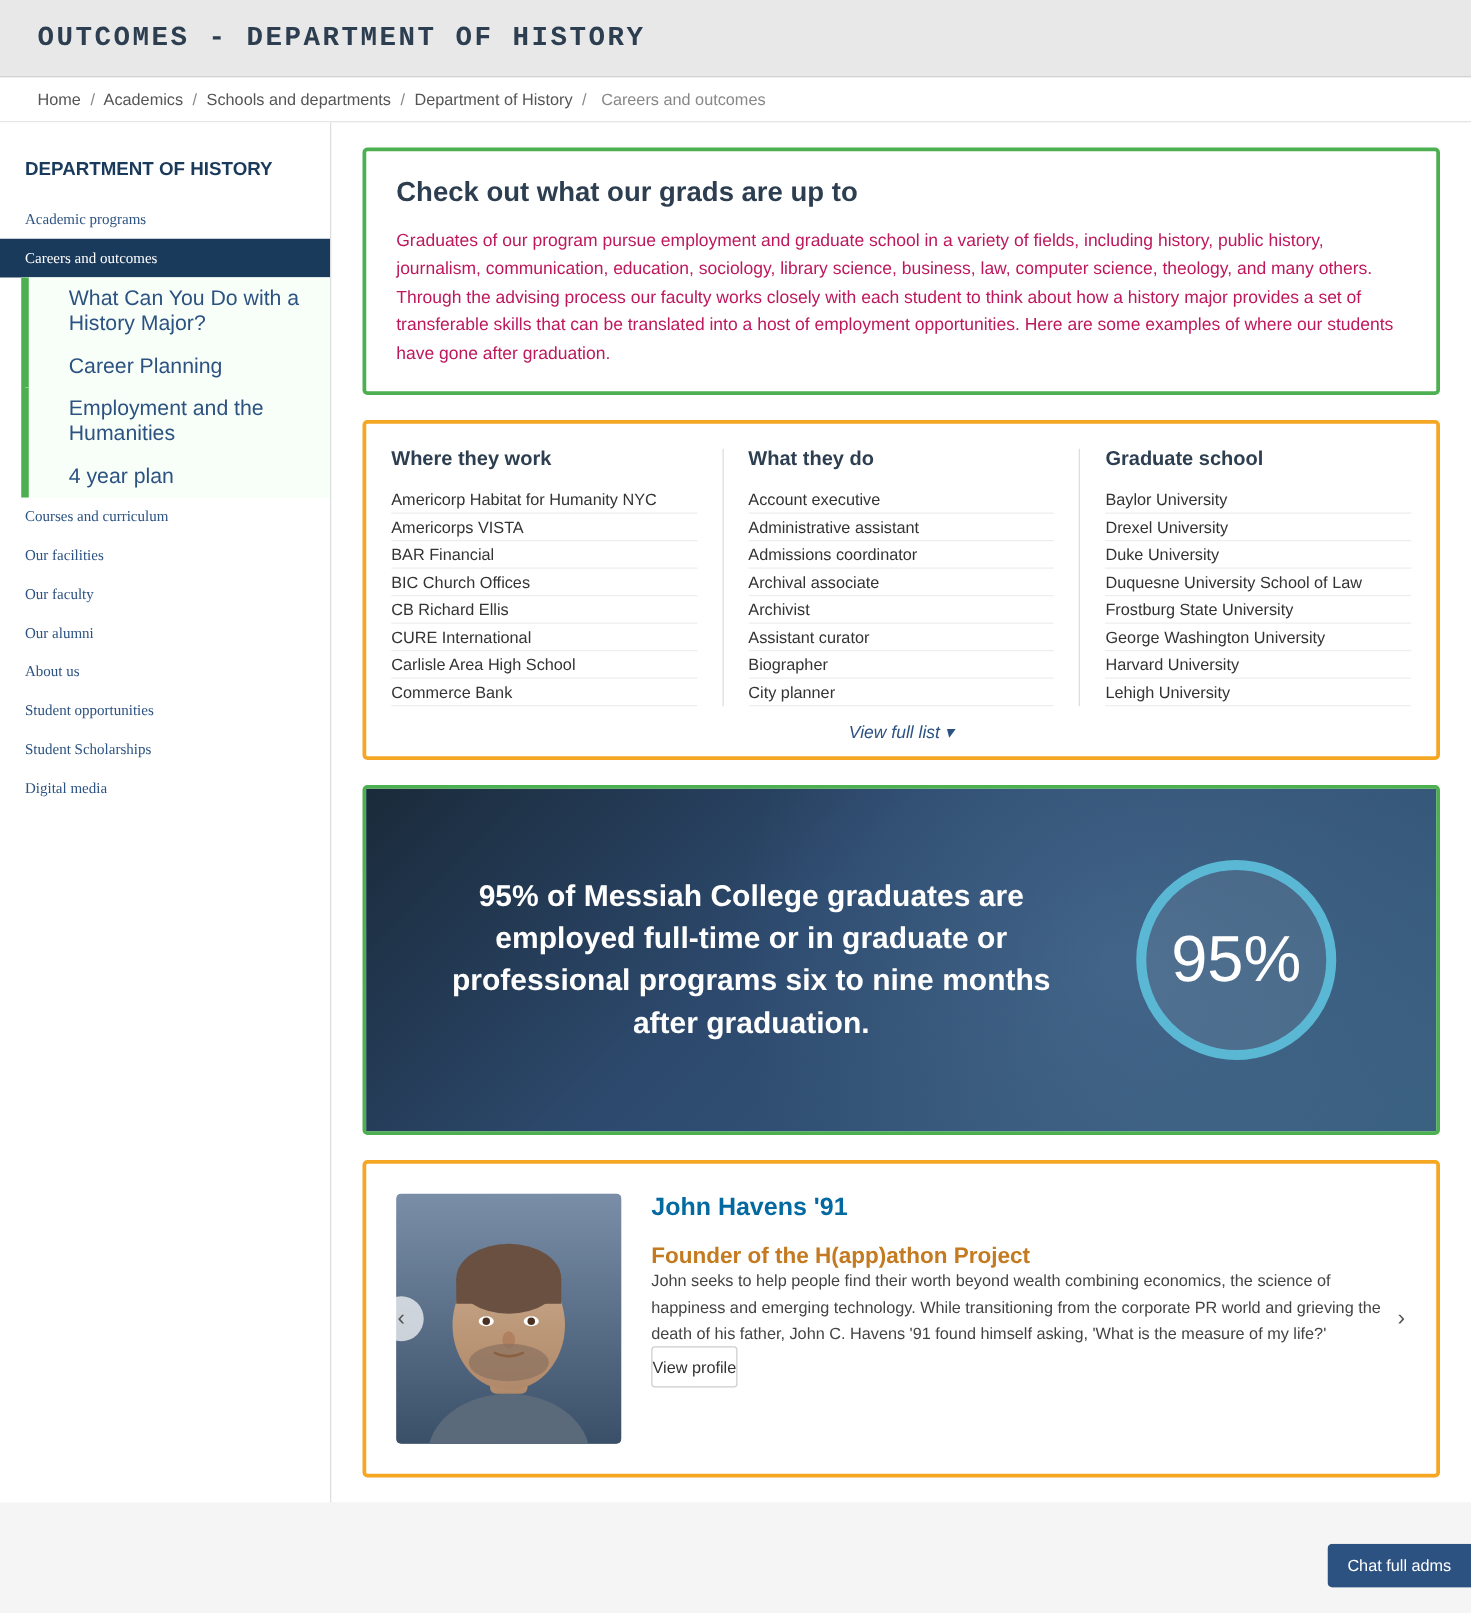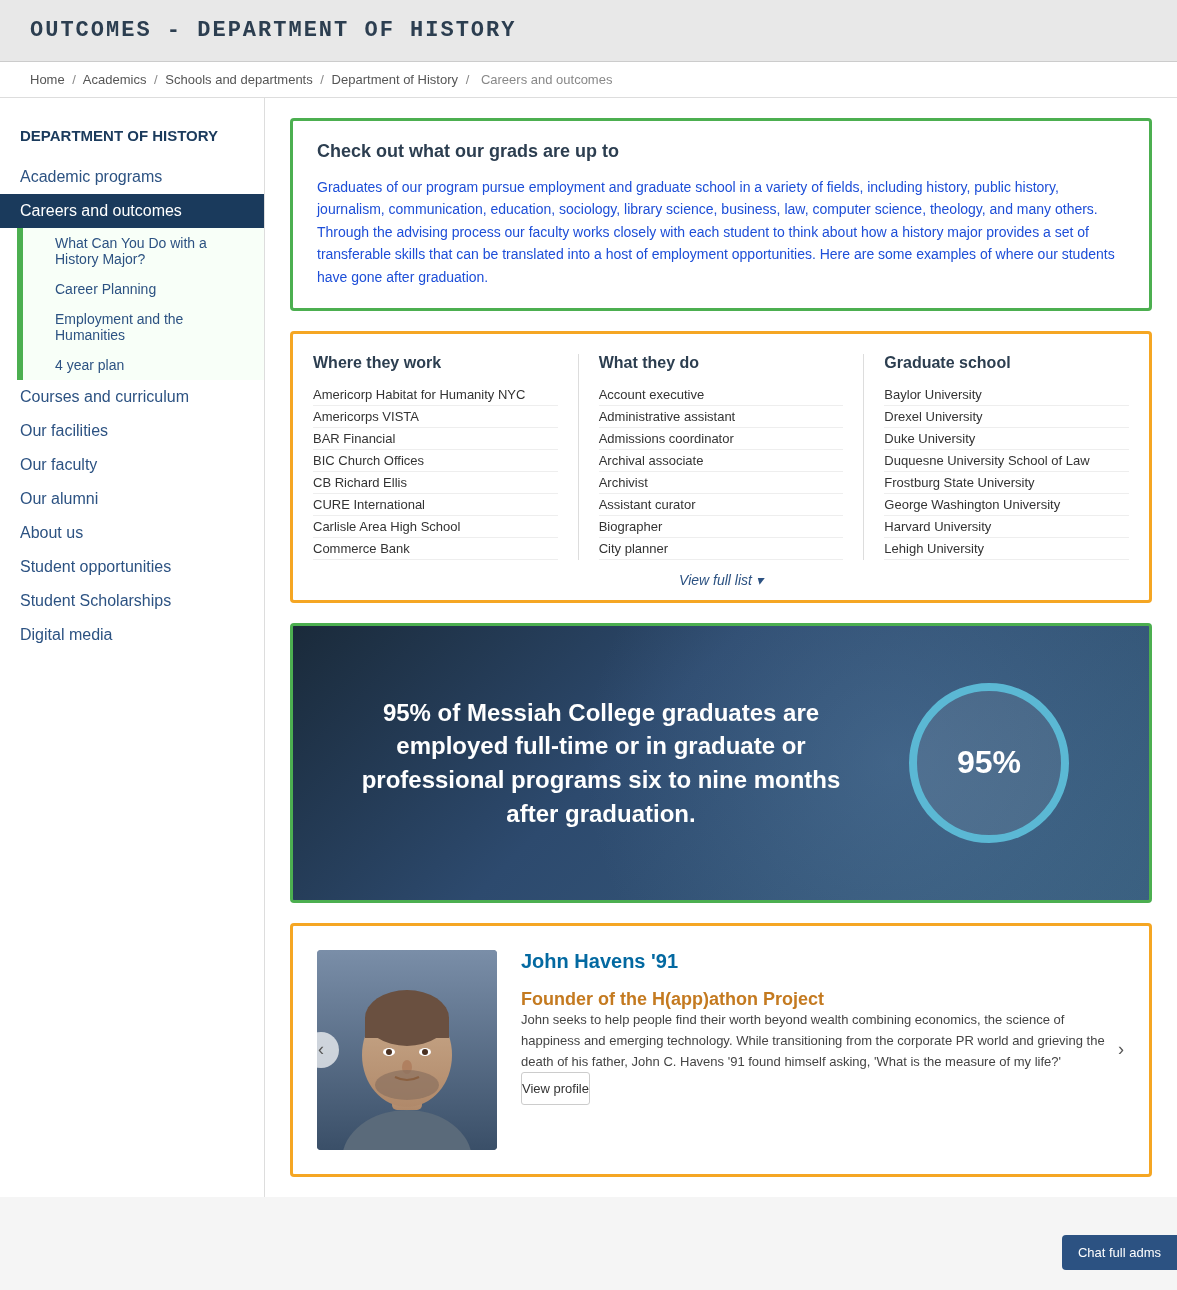--- a/index.html
+++ b/index.html
@@ -51,33 +51,34 @@
       font-weight: bold;
       color: #1a3a5c;
       padding: 8px 20px 14px 20px;
       line-height: 1.3;
     }
     .sidebar-item {
       display: block;
       padding: 8px 20px;
       color: #2c5282;
       text-decoration: none;
-      font-size: 16px;
-      cursor: pointer;
+      font-size: 12px;
+      cursor: pointer;
+      font-family: Liberation Serif, serif;
     }
     .sidebar-item.active {
       background: #1a3a5c;
       color: #fff;
     }
     .sidebar-sub-item {
       display: block;
       padding: 7px 20px 7px 32px;
       color: #2c5282;
       text-decoration: none;
-      font-size: 14px;
+      font-size: 17px;
       cursor: pointer;
       border-left: 3px solid #4caf50;
       background: #f8fff8;
     }
     .sidebar-sub-group {
       border-left: 3px solid #4caf50;
       margin-left: 17px;
       background: #f8fff8;
     }
 
@@ -89,29 +90,29 @@
 
     
     .check-out-box {
       border: 3px solid #4caf50;
       border-radius: 4px;
       padding: 20px 24px;
       margin-bottom: 20px;
       background: #fff;
     }
     .check-out-box h2 {
-      font-size: 18px;
+      font-size: 22px;
       font-weight: bold;
       color: #2c3e50;
       margin-bottom: 14px;
     }
     .check-out-box p {
       font-size: 14px;
       line-height: 1.6;
-      color: #1d4ed8;
+      color: #be185d;
     }
 
     
     .three-col-box {
       border: 3px solid #f5a623;
       border-radius: 4px;
       padding: 20px 0 0 0;
       margin-bottom: 20px;
       background: #fff;
     }
@@ -194,22 +195,22 @@
       width: 160px;
       height: 160px;
       border-radius: 50%;
       border: 8px solid #5bb8d4;
       display: flex;
       align-items: center;
       justify-content: center;
       background: rgba(255,255,255,0.08);
     }
     .stats-circle span {
-      font-size: 32px;
-      font-weight: bold;
+      font-size: 52px;
+      font-weight: normal;
       color: #fff;
     }
 
     
     .alumni-box {
       border: 3px solid #f5a623;
       border-radius: 4px;
       padding: 24px;
       background: #fff;
       display: flex;

